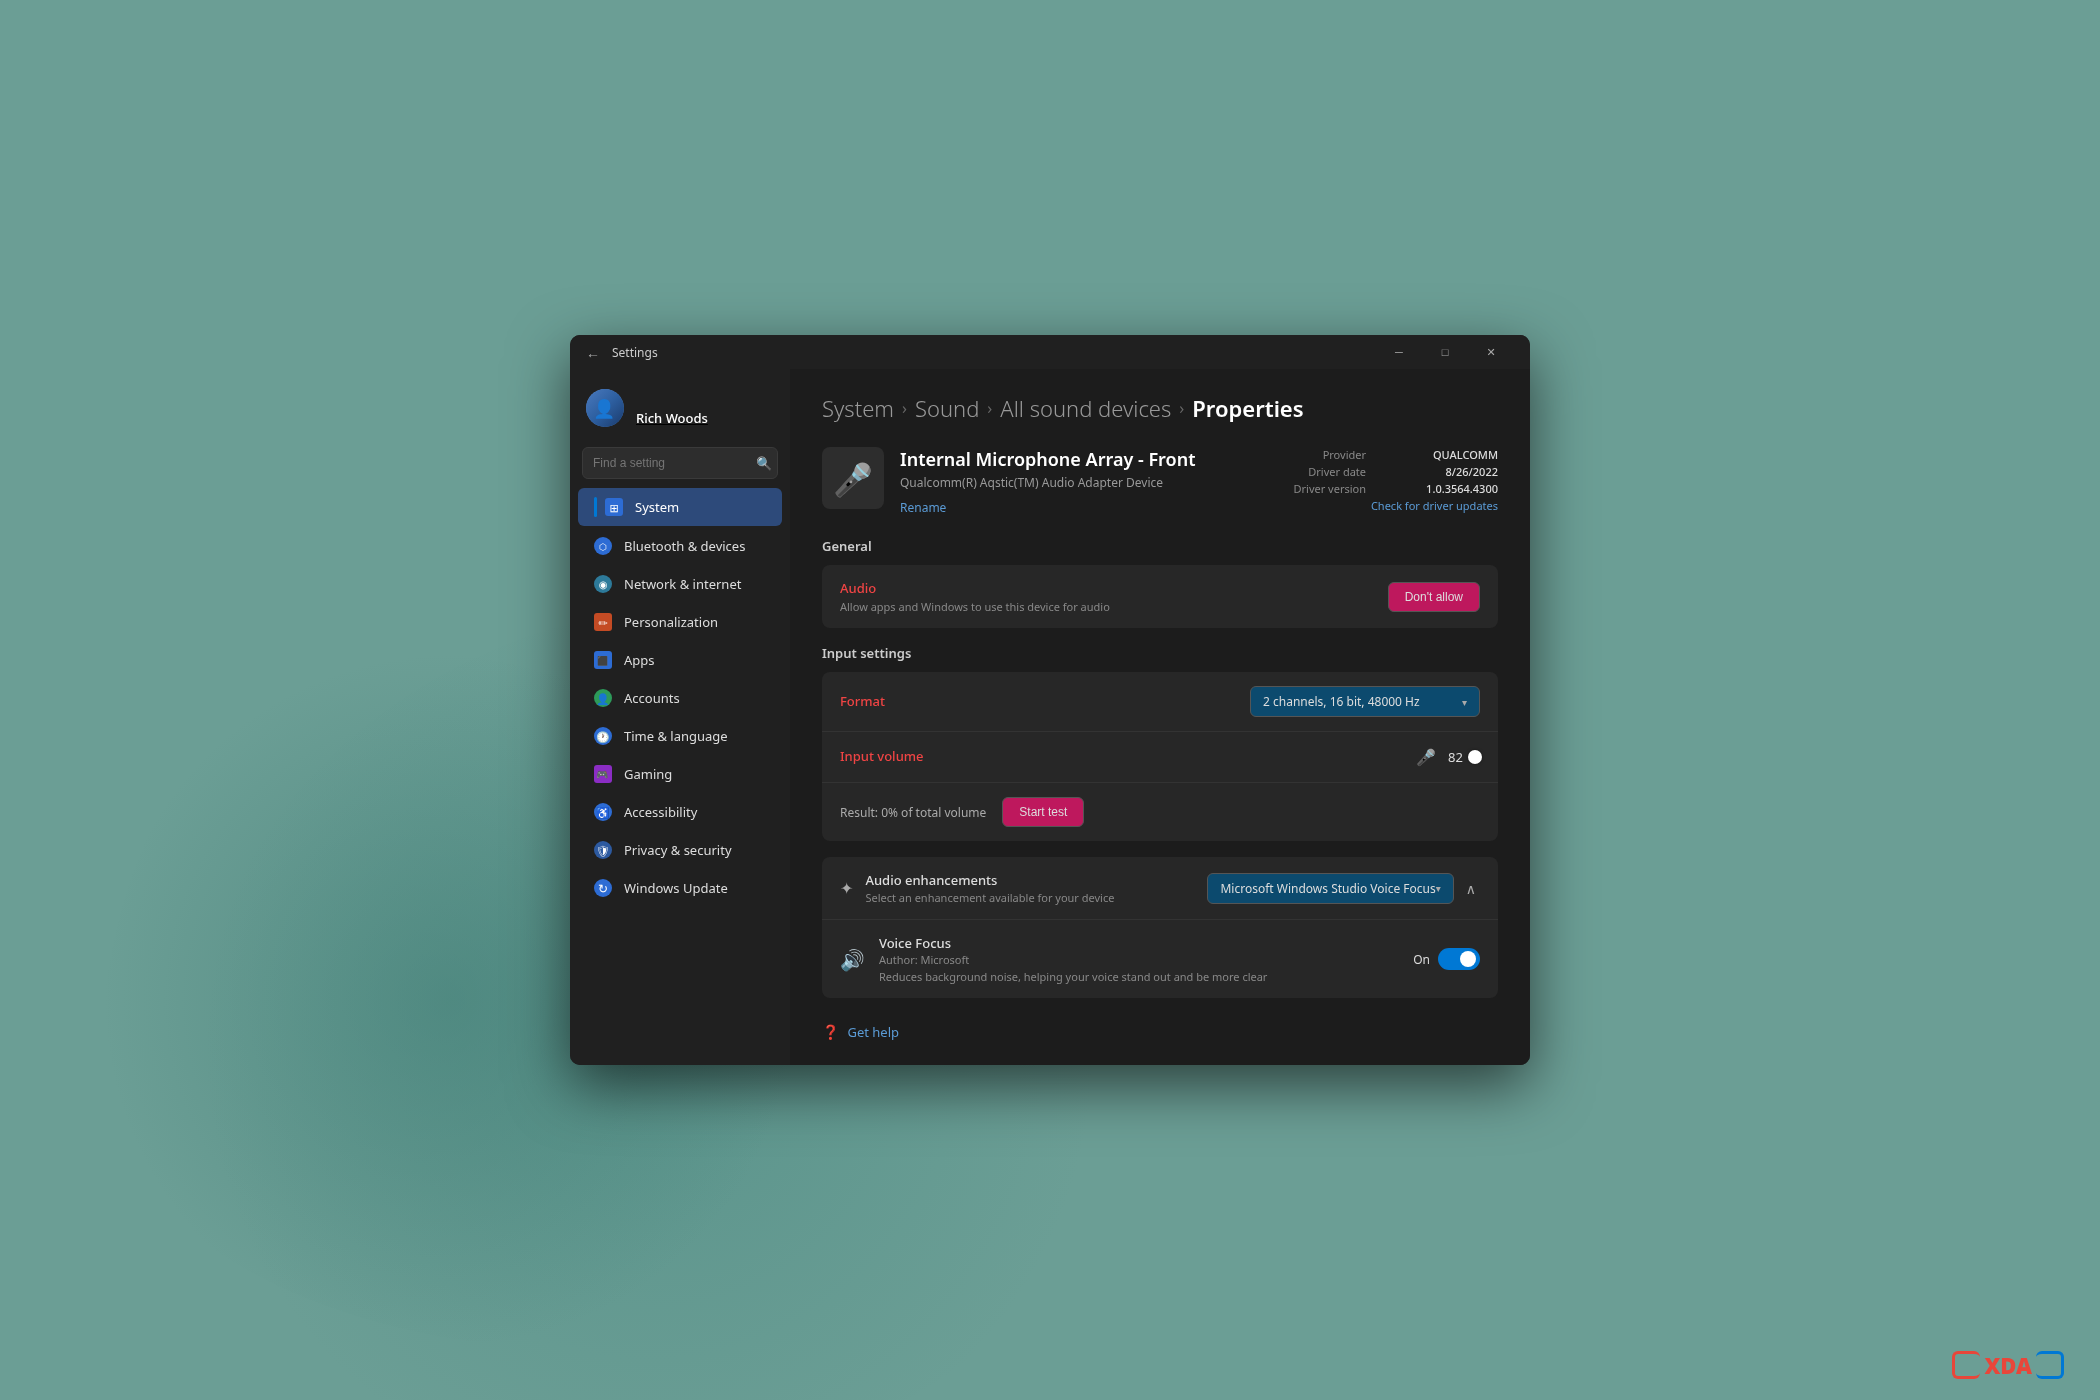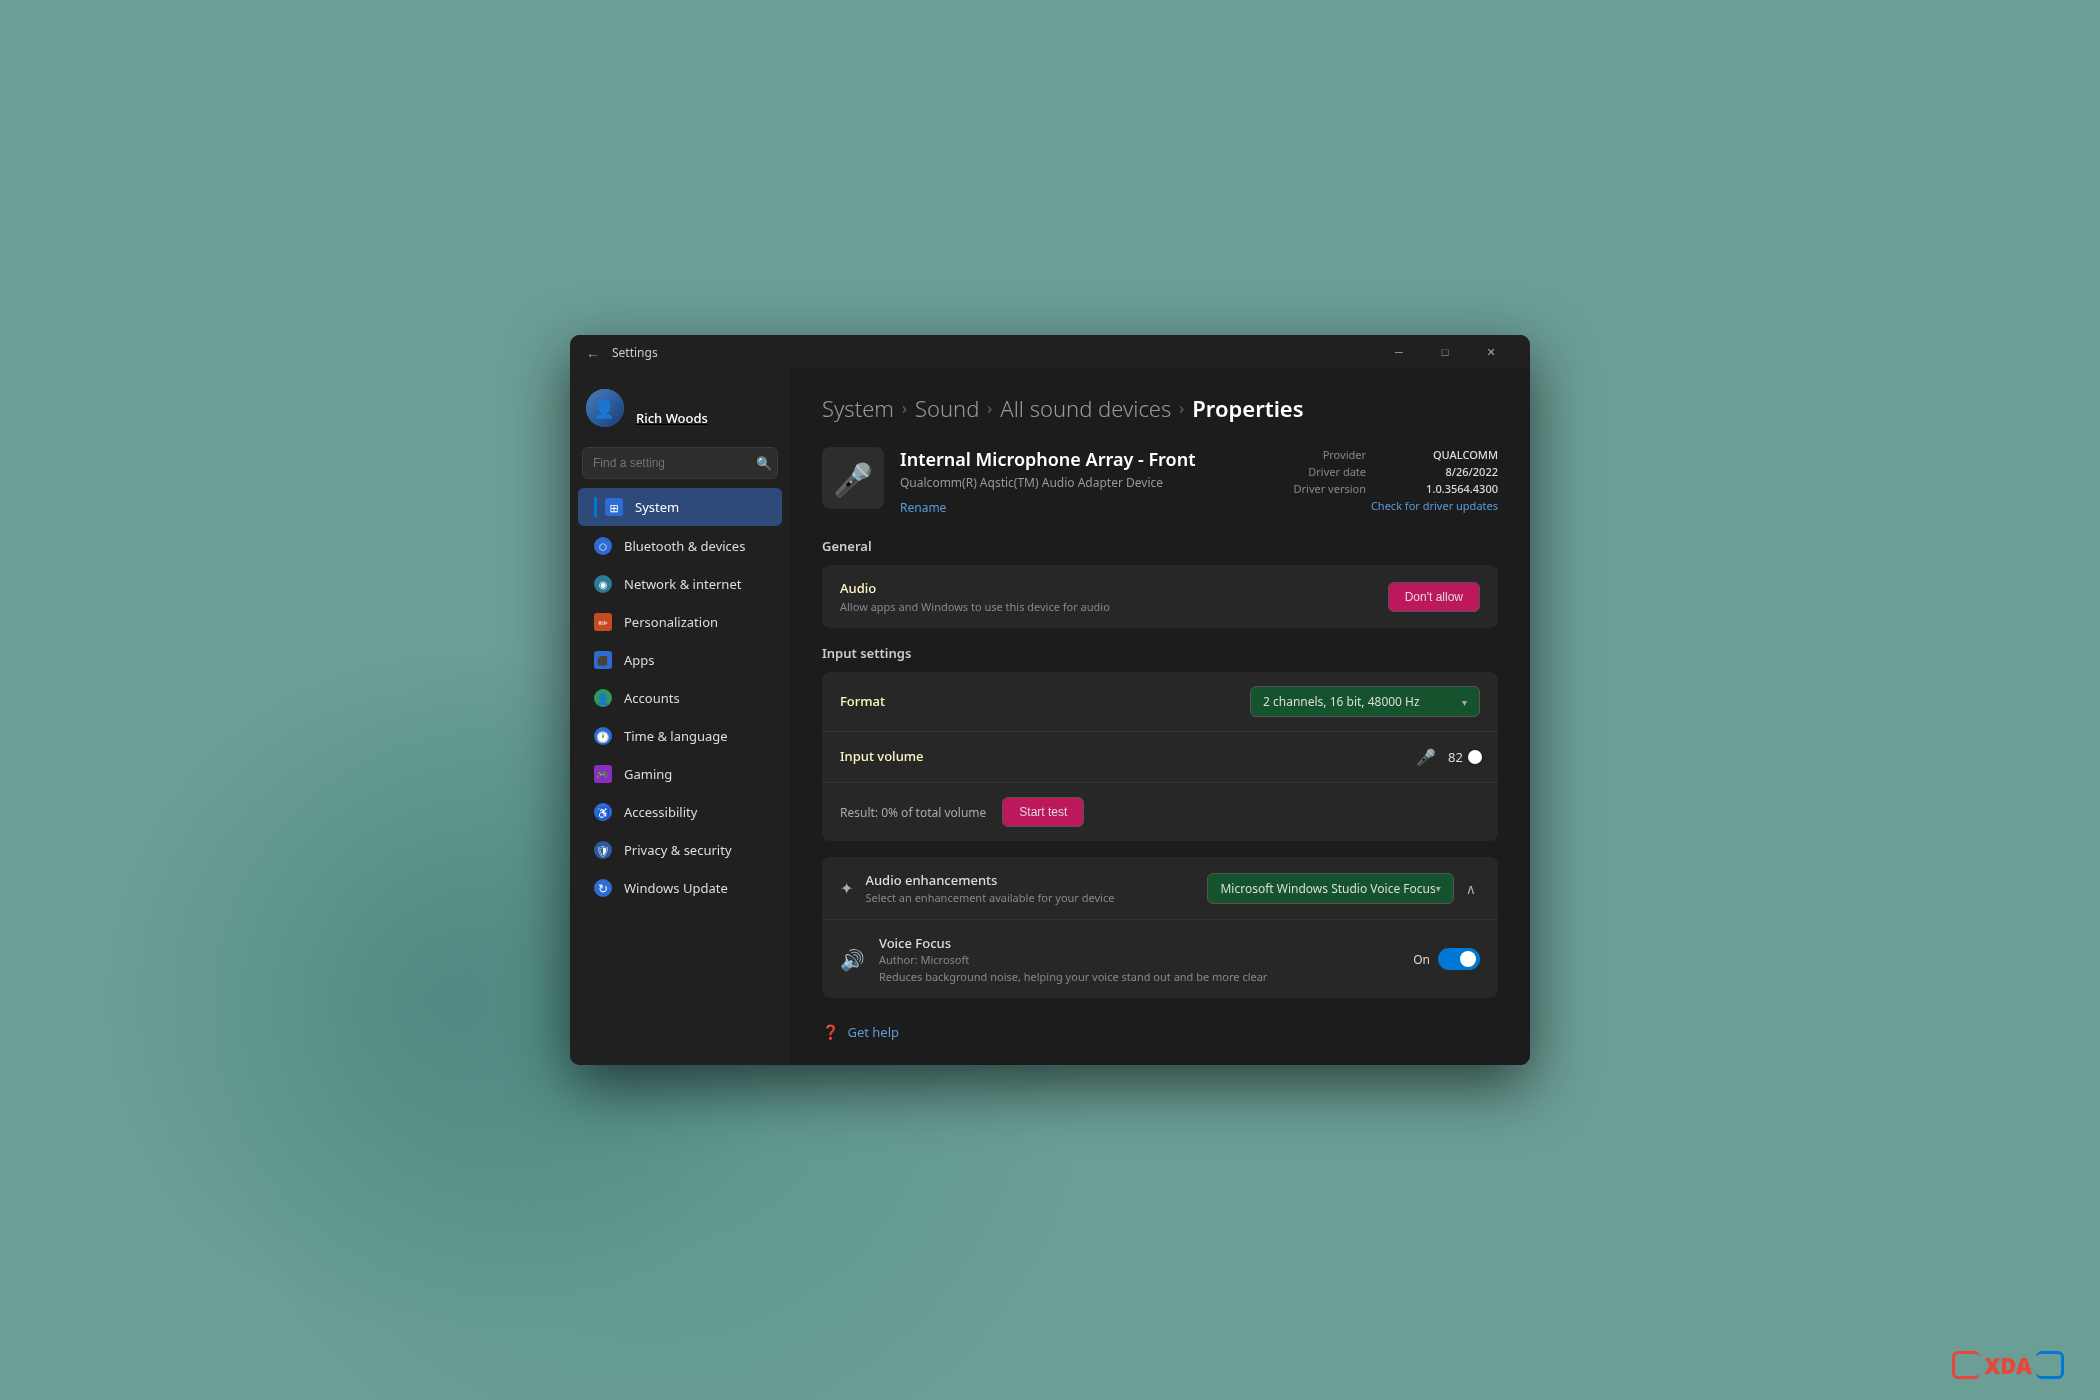--- a/index.html
+++ b/index.html
@@ -293,21 +293,21 @@
       margin-bottom: 10px;
       margin-top: 4px;
     }
     .card-row {
       display: flex;
       align-items: center;
       justify-content: space-between;
     }
     .card-left { flex: 1; }
     .card-title {
-      color: #fef9c3;
+      color: #ef4444;
       font-size: 13px;
       font-weight: 500;
       margin-bottom: 2px;
     }
     .card-desc {
       color: #888;
       font-size: 11px;
     }
     .btn-secondary {
       background: #be185d;
@@ -390,21 +390,21 @@
     .enhance-title { color: #ddd; font-size: 13px; font-weight: 500; }
     .enhance-desc { color: #888; font-size: 11px; margin-top: 1px; }
     .dropdown-wrap {
       display: flex;
       align-items: center;
       gap: 8px;
     }
     .dropdown-text {
       color: #ddd;
       font-size: 12px;
-      background: #14532d;
+      background: #0c4a6e;
       border: 1px solid #555;
       padding: 6px 12px;
       border-radius: 6px;
       min-width: 230px;
       display: flex;
       align-items: center;
       justify-content: space-between;
       cursor: pointer;
     }
     .chev { color: #aaa; font-size: 10px; }

